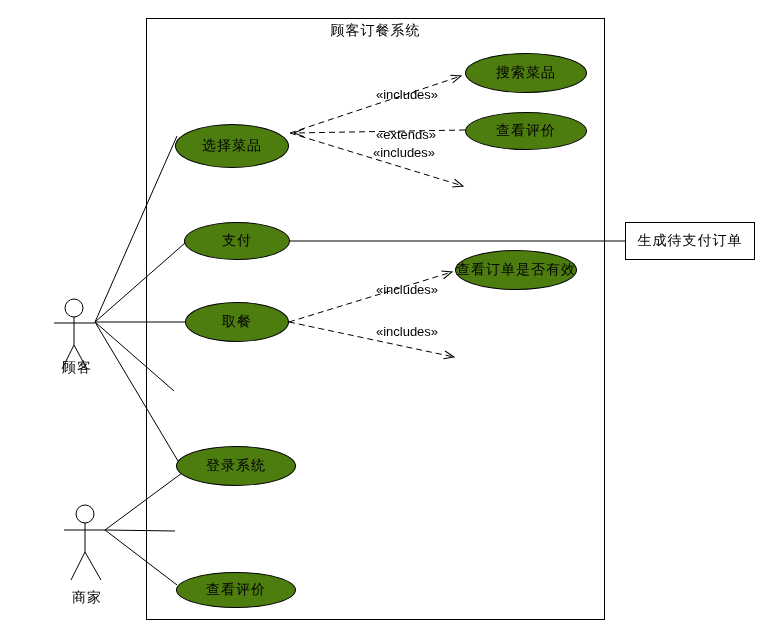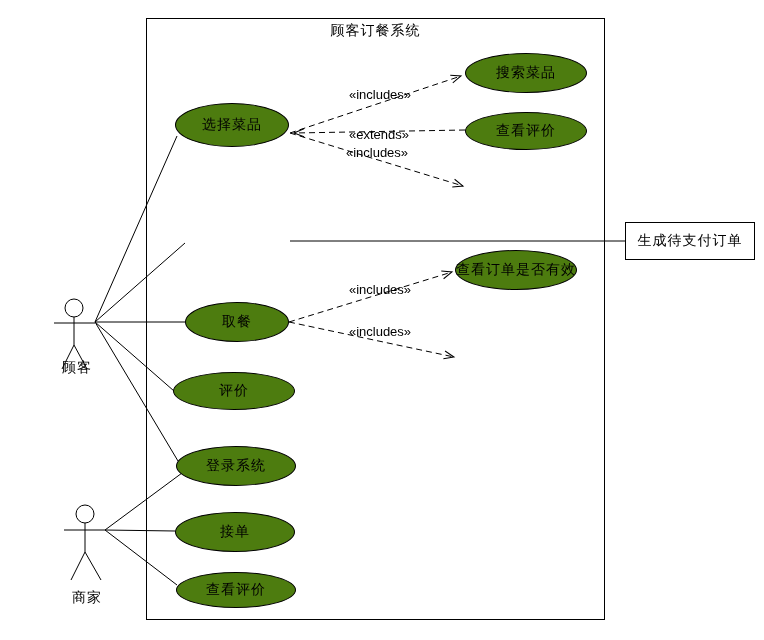--- a/index.html
+++ b/index.html
@@ -24,21 +24,21 @@
     background:#4d7c0f;display:flex;align-items:center;justify-content:center;
     font-size:14px;letter-spacing:1px;box-sizing:border-box;white-space:nowrap;
   }
   .ext-box{
     position:absolute;left:625px;top:222px;width:130px;height:38px;
     border:1px solid #000;background:#fff;display:flex;align-items:center;
     justify-content:center;font-size:14px;letter-spacing:1px;box-sizing:border-box;
   }
   .stereo{
     position:absolute;transform:translate(-50%,-50%);
-    font-family:"Liberation Sans",sans-serif;font-size:13px;white-space:nowrap;
+    font-family:"Liberation Sans",sans-serif;font-size:13px;white-space:nowrap;margin-left:27px;
   }
   .actor-label{
     position:absolute;transform:translate(-50%,-50%);
     font-size:14px;letter-spacing:1px;white-space:nowrap;
   }
 </style>
 </head>
 <body>
 
 <div class="canvas">
@@ -84,34 +84,31 @@
       <line x1="85" y1="523" x2="85" y2="552"></line>
       <line x1="64" y1="530" x2="105" y2="530"></line>
       <line x1="85" y1="552" x2="71" y2="580"></line>
       <line x1="85" y1="552" x2="101" y2="580"></line>
     </g>
   </svg>
 
   <div class="actor-label" style="left:77px;top:368px;">顾客</div>
   <div class="actor-label" style="left:87px;top:598px;">商家</div>
 
-  <div class="usecase" style="left:175px;top:103px;width:114px;height:44px;align-items:center;">
+  <div class="usecase" style="left:175px;top:124px;width:114px;height:44px;align-items:center;">
       <span>选择菜品</span>
+    </div>
+  <div class="usecase" style="left:184px;top:222px;width:106px;height:38px;">
+      <span>支付</span>
     </div>
   <div class="usecase" style="left:185px;top:302px;width:104px;height:40px;">
       <span>取餐</span>
     </div>
-  <div class="usecase" style="left:173px;top:372px;width:122px;height:38px;">
-      <span>评价</span>
-    </div>
   <div class="usecase" style="left:176px;top:446px;width:120px;height:40px;">
       <span>登录系统</span>
-    </div>
-  <div class="usecase" style="left:175px;top:512px;width:120px;height:40px;">
-      <span>接单</span>
     </div>
   <div class="usecase" style="left:176px;top:572px;width:120px;height:36px;">
       <span>查看评价</span>
     </div>
 
   <div class="usecase" style="left:465px;top:53px;width:122px;height:40px;">
       <span>搜索菜品</span>
     </div>
   <div class="usecase" style="left:465px;top:112px;width:122px;height:38px;">
       <span>查看评价</span>

